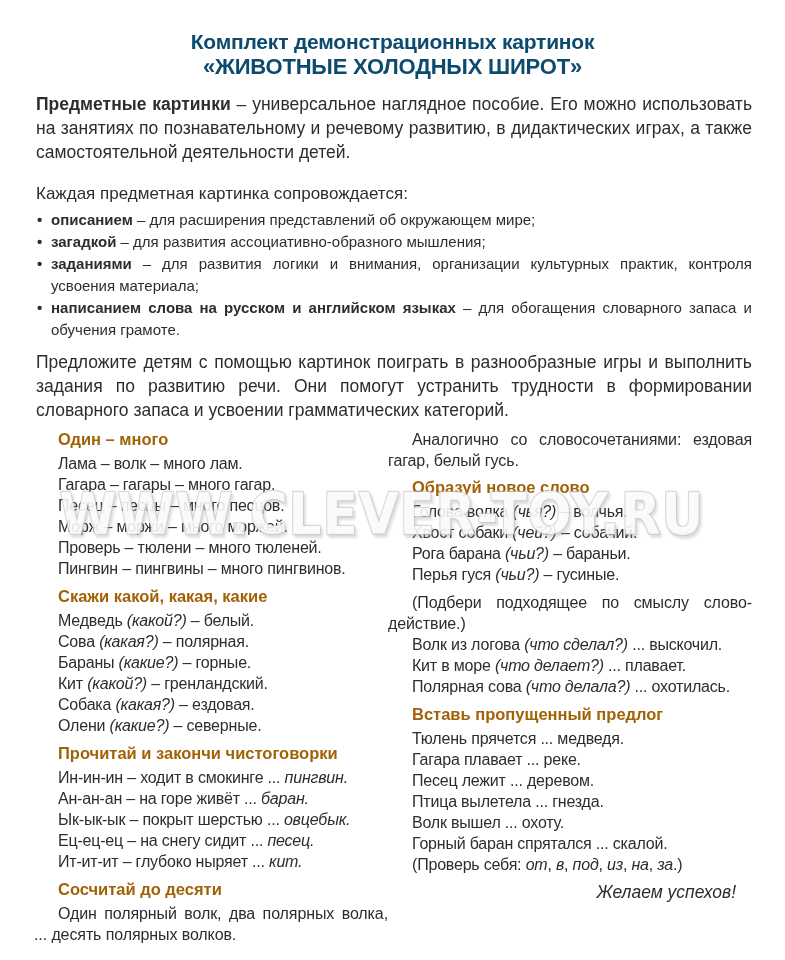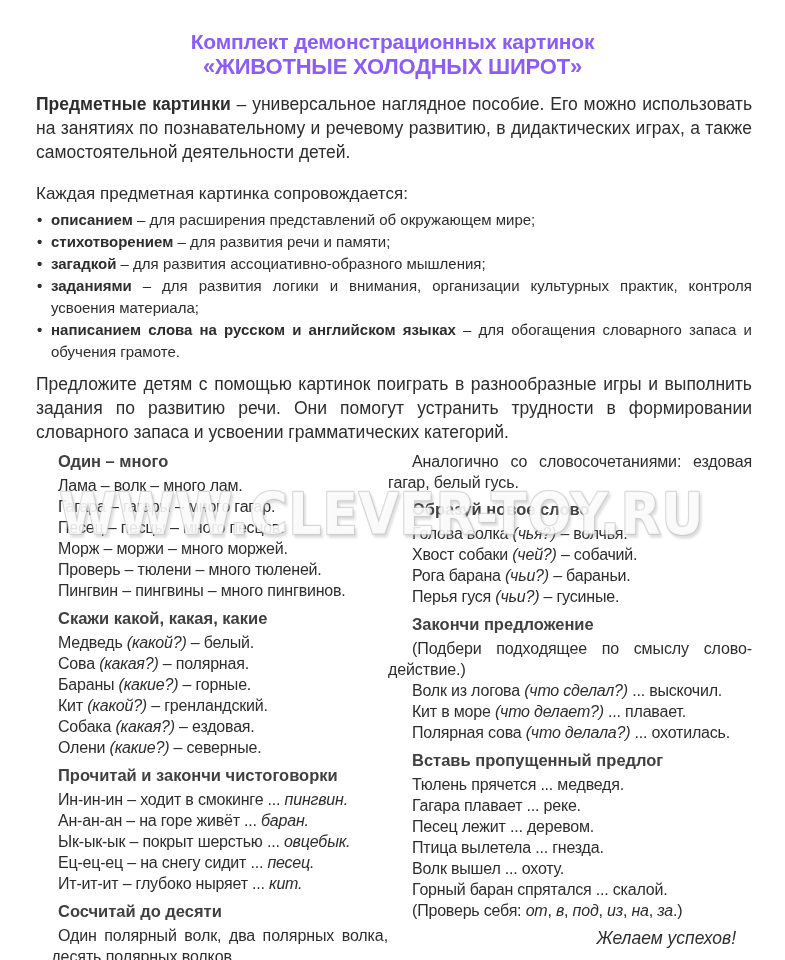--- a/index.html
+++ b/index.html
@@ -6,40 +6,40 @@
   body{
     width:785px;height:960px;
     background:#ffffff;
     font-family:"Liberation Sans","DejaVu Sans",sans-serif;
     color:#2d2d2d;
     position:relative;
     overflow:hidden;
   }
   .page{width:785px;height:960px;position:relative;}
   
-  .title{text-align:center;font-weight:bold;margin:29px 0 0;color:#8b5cf6;}
+  .title{text-align:center;font-weight:bold;margin:29px 0 0;color:#0c4a6e;}
   .title .t1{display:block;font-size:21px;line-height:25px;letter-spacing:-0.2px;}
   .title .t2{display:block;font-size:22px;line-height:25px;letter-spacing:-0.2px;}
   
   .intro{padding:0 33px 0 36px;}
   .p1{margin:13px 0 0;font-size:17.5px;line-height:24px;text-align:justify;}
   .p1 b{font-weight:bold;}
   .list-intro{margin:18px 0 0;font-size:17px;line-height:24px;}
   ul.features{list-style:none;margin:3px 0 0;padding:0;font-size:15px;line-height:22px;}
   ul.features li{position:relative;padding-left:15px;text-align:justify;}
   ul.features li::before{content:"\2022";position:absolute;left:1px;font-weight:bold;}
   ul.features b{font-weight:bold;}
   .p2{margin:9px 0 0;font-size:17.5px;line-height:24px;text-align:justify;hyphens:manual;}
   
   .cols{display:flex;margin-top:7px;padding:0 33px 0 34px;}
   .col-left{width:354px;flex:none;}
   .col-right{width:364px;flex:none;}
   .section{margin-bottom:7px;}
   .sec-para-only{margin-bottom:6px;}
-  .xhead{font-weight:bold;font-size:16.5px;line-height:21px;margin:0 0 3px 24px;color:#404040;}
+  .xhead{font-weight:bold;font-size:16.5px;line-height:21px;margin:0 0 3px 24px;color:#a16207;}
   .xline{font-size:16px;line-height:21px;margin-left:24px;letter-spacing:-0.2px;}
   .xpara{font-size:16px;line-height:21px;text-align:justify;text-indent:24px;letter-spacing:-0.1px;hyphens:manual;}
   .seg-i{font-style:italic;}
   .seg-b{font-weight:bold;}
   .seg-bi{font-weight:bold;}
   .closing{font-style:italic;font-size:17.5px;text-align:right;padding-right:16px;margin-top:2px;}
   
   .watermark{position:absolute;left:0;top:448px;width:785px;height:78px;z-index:6;pointer-events:none;
     filter:drop-shadow(2px 3px 1px rgba(150,145,145,0.35));}
   .watermark text{
@@ -63,21 +63,20 @@
     <span class="t2">«ЖИВОТНЫЕ ХОЛОДНЫХ ШИРОТ»</span>
   </h1>
 
   <div class="intro">
     <p class="p1"><b>Предметные картинки</b><span> – универсальное наглядное пособие. Его можно использовать на занятиях по познавательному и речевому развитию, в дидактических играх, а также самостоятельной деятельности детей.</span></p>
 
     <p class="list-intro">Каждая предметная картинка сопровождается:</p>
 
     <ul class="features">
       <li><b>описанием</b><span> – для расширения представлений об окружающем мире;</span></li>
-      <li><b>стихотворением</b><span> – для развития речи и памяти;</span></li>
       <li><b>загадкой</b><span> – для развития ассоциативно-образного мышления;</span></li>
       <li><b>заданиями</b><span> – для развития логики и внимания, организации культурных практик, контроля усвоения материала;</span></li>
       <li><b>написанием слова на русском и английском языках</b><span> – для обогащения словарного запаса и обучения грамоте.</span></li>
     </ul>
 
     <p class="p2">Предложите детям с помощью картинок поиграть в разнообразные игры и выпол­нить задания по развитию речи. Они помогут устранить трудности в формировании словарного запаса и усвоении грамматических категорий.</p>
   </div>
 
   <div class="cols">
     <div class="col-left" id="col-left">
@@ -117,21 +116,20 @@
           <div class="xpara"><span class="seg-n">Аналогично со словосочетаниями: ездо­вая гагар, белый гусь.</span></div>
         </div>
         <div class="section">
           <div class="xhead"><span class="seg-b">Образуй новое слово</span></div>
           <div class="xline"><span class="seg-n">Голова волка </span><span class="seg-i">(чья?)</span><span class="seg-n"> – волчья.</span></div>
           <div class="xline"><span class="seg-n">Хвост собаки </span><span class="seg-i">(чей?)</span><span class="seg-n"> – собачий.</span></div>
           <div class="xline"><span class="seg-n">Рога барана </span><span class="seg-i">(чьи?)</span><span class="seg-n"> – бараньи.</span></div>
           <div class="xline"><span class="seg-n">Перья гуся </span><span class="seg-i">(чьи?)</span><span class="seg-n"> – гусиные.</span></div>
         </div>
         <div class="section">
-          <div class="xhead"><span class="seg-b">Закончи предложение</span></div>
           <div class="xpara"><span class="seg-n">(Подбери подходящее по смыслу слово-действие.)</span></div>
           <div class="xline"><span class="seg-n">Волк из логова </span><span class="seg-i">(что сделал?)</span><span class="seg-n"> ... выскочил.</span></div>
           <div class="xline"><span class="seg-n">Кит в море </span><span class="seg-i">(что делает?)</span><span class="seg-n"> ... плавает.</span></div>
           <div class="xline"><span class="seg-n">Полярная сова </span><span class="seg-i">(что делала?)</span><span class="seg-n"> ... охотилась.</span></div>
         </div>
         <div class="section">
           <div class="xhead"><span class="seg-b">Вставь пропущенный предлог</span></div>
           <div class="xline"><span class="seg-n">Тюлень прячется ... медведя.</span></div>
           <div class="xline"><span class="seg-n">Гагара плавает ... реке.</span></div>
           <div class="xline"><span class="seg-n">Песец лежит ... деревом.</span></div>

